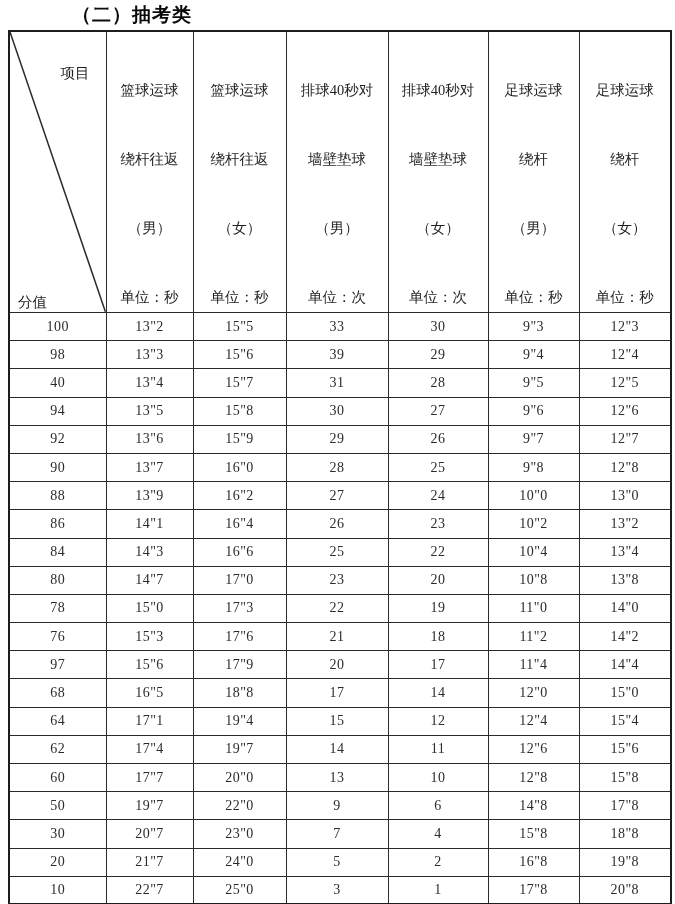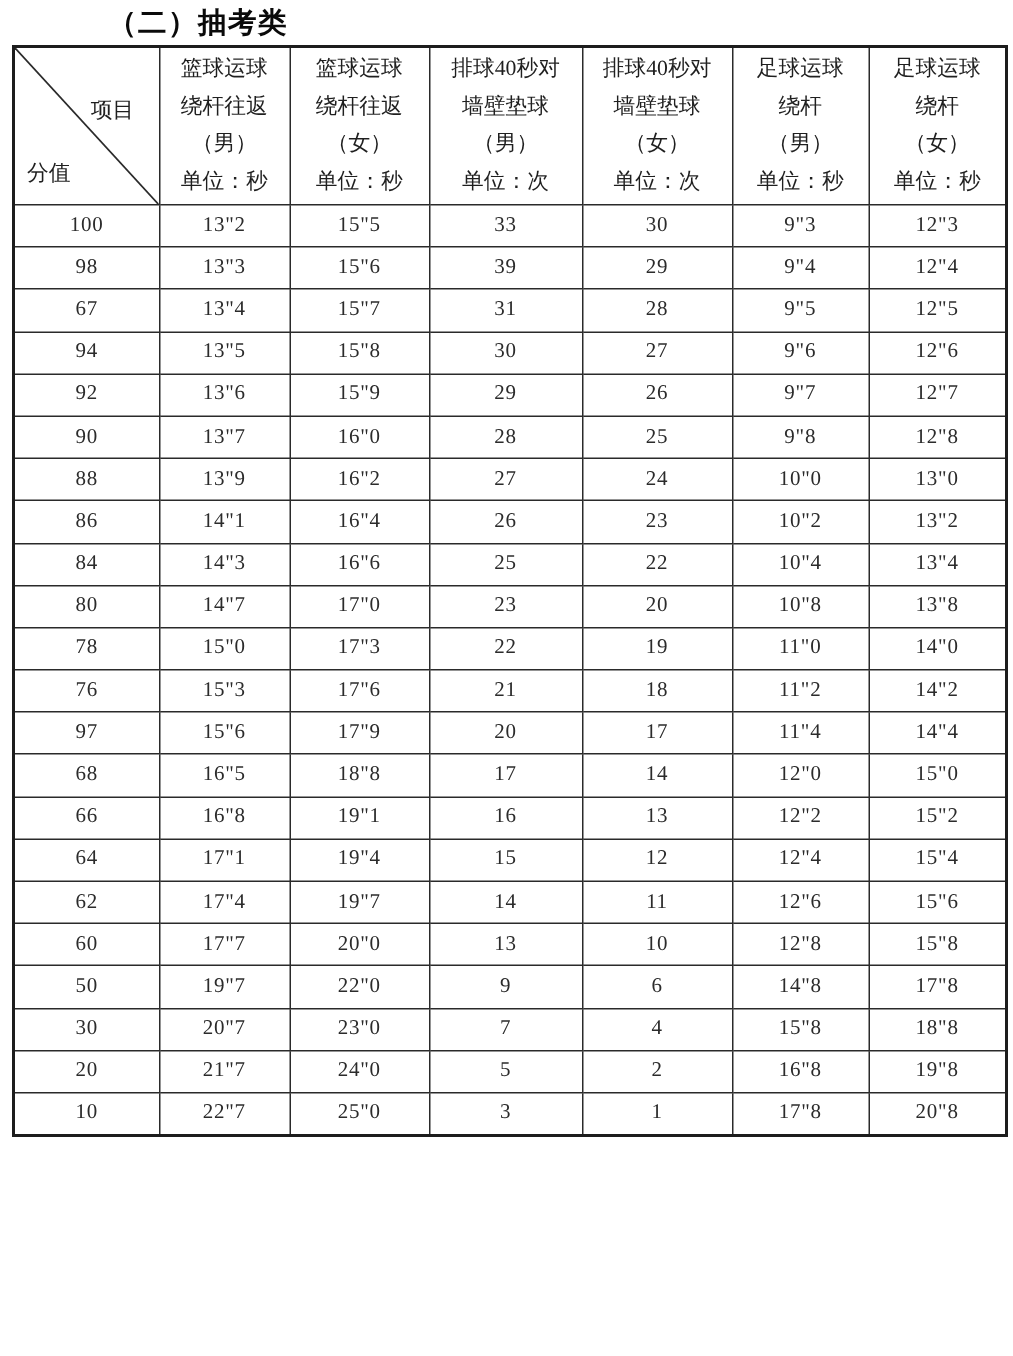--- a/index.html
+++ b/index.html
@@ -58,34 +58,35 @@
   }
   .corner-top {
     position: absolute;
     top: 32px;
     right: 16px;
     font-size: 14.5px;
     color: #1f1f1f;
   }
   .corner-bottom {
     position: absolute;
-    bottom: 11px;
+    bottom: 0;
     left: 8px;
     font-size: 14.5px;
     color: #1f1f1f;
   }
   th.head-cell {
     height: 105px;
     font-size: 14.5px;
     padding: 2px 0;
   }
   .head-line {
     line-height: 25px;
     white-space: nowrap;
     color: #1f1f1f;
+    margin-top: 44px;
   }
   tbody td {
     height: 28.2px;
     font-size: 14px;
     font-family: "Liberation Serif", "DejaVu Serif", serif;
     color: #333333;
     letter-spacing: 0.5px;
   }
 </style>
 </head>
@@ -166,21 +167,21 @@
         <tr>
           <td>98</td>
           <td>13"3</td>
           <td>15"6</td>
           <td>39</td>
           <td>29</td>
           <td>9"4</td>
           <td>12"4</td>
         </tr>
         <tr>
-          <td>67</td>
+          <td>40</td>
           <td>13"4</td>
           <td>15"7</td>
           <td>31</td>
           <td>28</td>
           <td>9"5</td>
           <td>12"5</td>
         </tr>
         <tr>
           <td>94</td>
           <td>13"5</td>
@@ -274,29 +275,20 @@
         <tr>
           <td>68</td>
           <td>16"5</td>
           <td>18"8</td>
           <td>17</td>
           <td>14</td>
           <td>12"0</td>
           <td>15"0</td>
         </tr>
         <tr>
-          <td>66</td>
-          <td>16"8</td>
-          <td>19"1</td>
-          <td>16</td>
-          <td>13</td>
-          <td>12"2</td>
-          <td>15"2</td>
-        </tr>
-        <tr>
           <td>64</td>
           <td>17"1</td>
           <td>19"4</td>
           <td>15</td>
           <td>12</td>
           <td>12"4</td>
           <td>15"4</td>
         </tr>
         <tr>
           <td>62</td>

